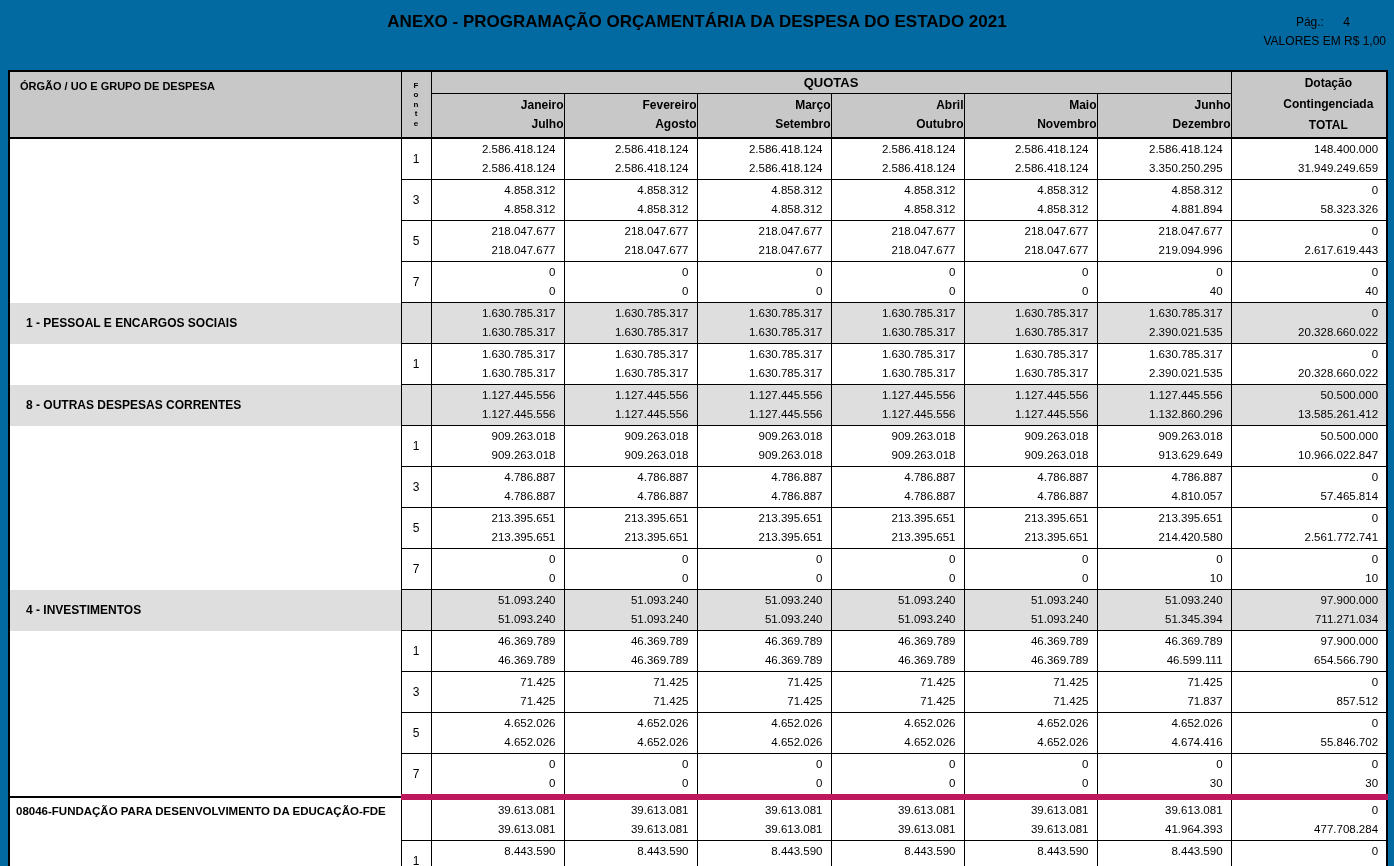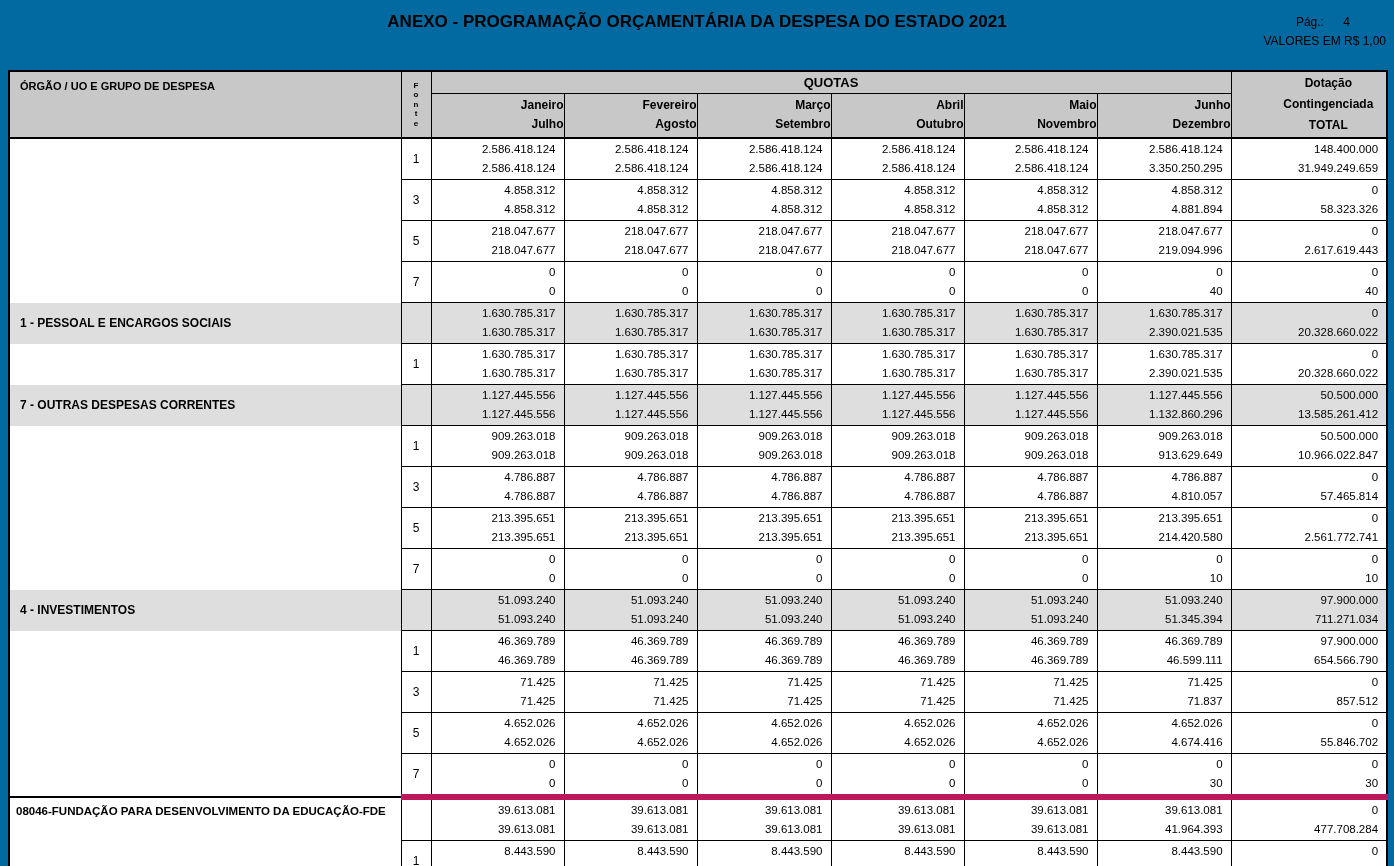--- a/index.html
+++ b/index.html
@@ -30,21 +30,21 @@
                border-bottom:2px solid #000;padding-left:39px; }
 
   tbody tr { height:40px; }
   tbody td { border:1px solid #000; font-size:11.5px; background:#fff; }
   .c-fonte { text-align:center; font-size:12px; vertical-align:middle; }
   .c-num { text-align:right; padding:1px 8px 1px 2px; vertical-align:middle; }
   .c-num div { height:19px; line-height:19px; }
 
   .c-label { border-top:none; border-bottom:none; border-left:none; border-right:1px solid #000;
              text-align:left; }
-  .c-label.group { font-weight:bold; font-size:12px; vertical-align:middle; padding-left:10px; }
+  .c-label.group { font-weight:bold; font-size:12px; vertical-align:middle; padding-left:16px; }
   .c-label.org { font-weight:bold; font-size:11.5px; vertical-align:top; padding:7px 4px 0 6px; }
 
   tr.r-group td { background:#dedede; }
   tr.r-org td { border-top:6px solid #be185d; font-weight:normal; }
   tr.r-org .c-label { border-top:2px solid #000; }
 </style>
 </head>
 <body>
 
 <div class="page">
@@ -298,21 +298,21 @@
           <td class="c-num">
             <div>1.630.785.317</div>
             <div>2.390.021.535</div>
           </td>
           <td class="c-num c-total">
             <div>0</div>
             <div>20.328.660.022</div>
           </td>
         </tr>
         <tr class="r-group">
-          <td class="c-label group">7 - OUTRAS DESPESAS CORRENTES</td>
+          <td class="c-label group">8 - OUTRAS DESPESAS CORRENTES</td>
           <td class="c-fonte"></td>
           <td class="c-num">
             <div>1.127.445.556</div>
             <div>1.127.445.556</div>
           </td>
           <td class="c-num">
             <div>1.127.445.556</div>
             <div>1.127.445.556</div>
           </td>
           <td class="c-num">

